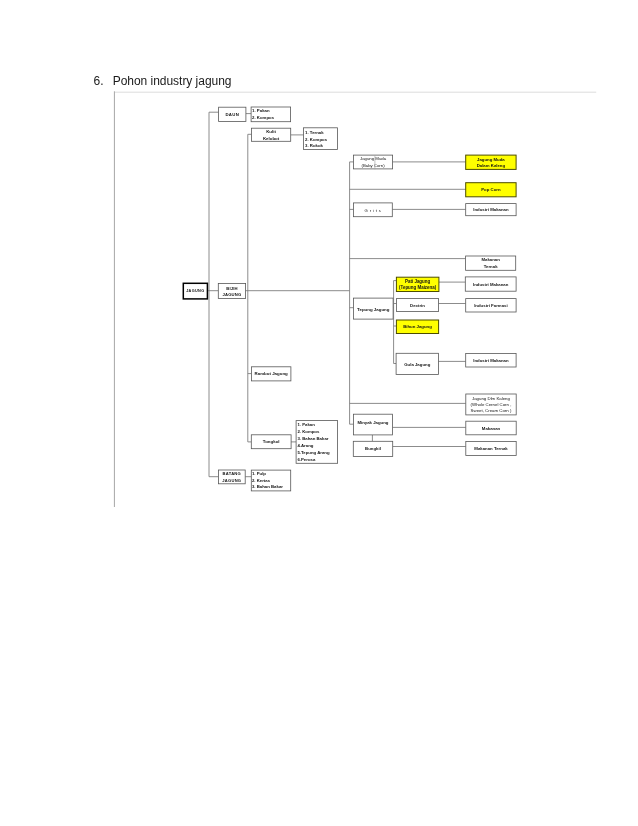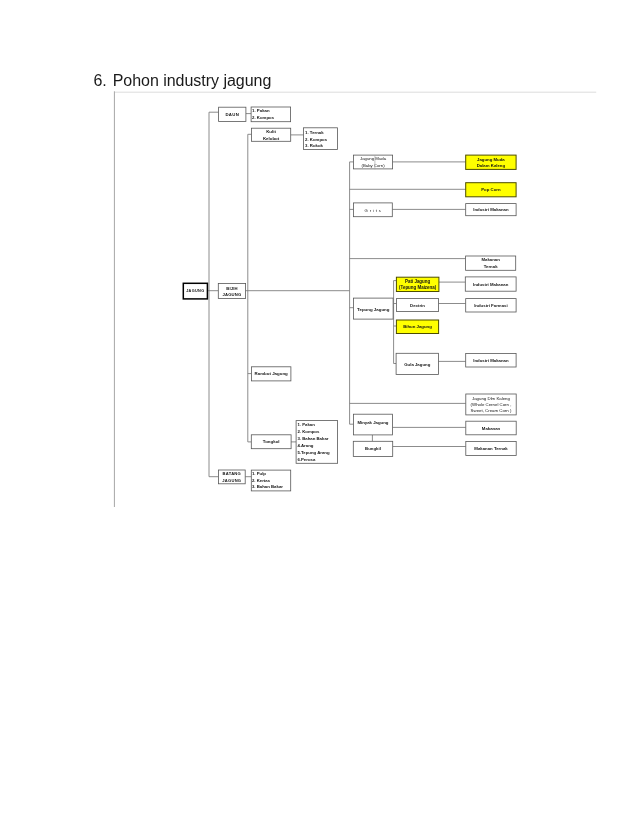--- a/index.html
+++ b/index.html
@@ -1,20 +1,20 @@
 <!DOCTYPE html>
 <html><head>
 <meta charset="utf-8">
 <title>Pohon industry jagung</title>
 <style>
   html,body{margin:0;padding:0;background:#ffffff;}
   body{width:638px;height:826px;overflow:hidden;
        font-family:"Liberation Sans",sans-serif;-webkit-font-smoothing:antialiased;}
   #page{position:relative;width:638px;height:826px;background:#fff;}
-  #heading{position:absolute;left:93.5px;top:76px;font-size:16px;line-height:10px;color:#1a1a1a;
+  #heading{position:absolute;left:93.5px;top:76px;font-size:12px;line-height:10px;color:#1a1a1a;
            font-family:"Liberation Sans",sans-serif;letter-spacing:-0.03px;white-space:nowrap;}
   #heading .num{display:inline-block;width:19.2px;}
   #diagram{position:absolute;left:0;top:0;}
   #diagram text{font-family:"Liberation Sans",sans-serif;fill:#141414;}
 </style>
 </head>
 <body>
 
 <div id="page">
   <div id="heading"><span class="num">6.</span><span>Pohon industry jagung</span></div>

